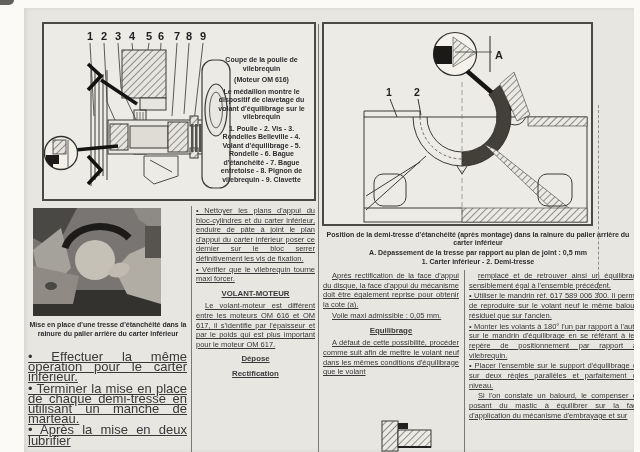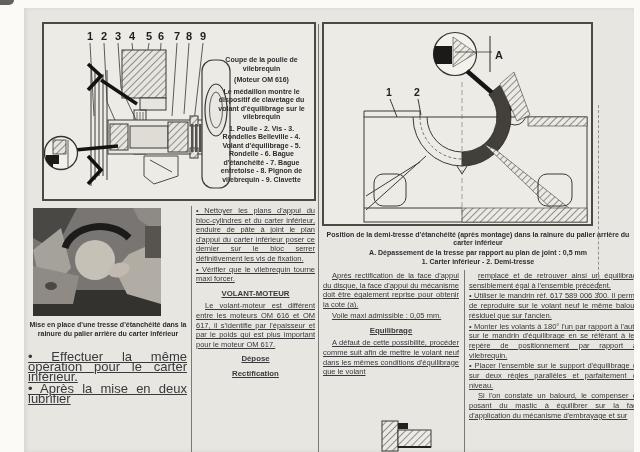--- a/index.html
+++ b/index.html
@@ -222,20 +222,21 @@
     <circle cx="62" cy="52" r="20" fill="#c6c1b7"></circle>
     <path d="M32,40 A36,28 0 0 1 96,30" stroke="#1c1b19" stroke-width="7" fill="none"></path>
     <polygon points="128,32 96,46 82,62 94,86 128,96" fill="#b2ada4"></polygon>
     <ellipse cx="86" cy="62" rx="11" ry="7" fill="#c0bab0" transform="rotate(-18 86 62)"></ellipse>
     <rect x="112" y="18" width="16" height="32" fill="#57544f"></rect>
   </svg>
   <div class="photocap">Mise en place d'une tresse d'étanchéité dans la rainure du palier arrière du carter inférieur</div>
 
   <div class="col" id="col1">
       <div class="blk bullet">• Effectuer la même opération pour le carter inférieur.</div>
+      <div class="blk bullet">• Terminer la mise en place de chaque demi-tresse en utilisant un manche de marteau.</div>
       <div class="blk bullet">• Après la mise en deux lubrifier</div>
     </div>
   <div class="vrule" id="rule-left"></div>
   <div class="col" id="col2">
       <div class="blk bullet">• Nettoyer les plans d'appui du bloc-cylindres et du carter inférieur, enduire de pâte à joint le plan d'appui du carter inférieur poser ce dernier sur le bloc serrer définitivement les vis de fixation.</div>
       <div class="blk bullet">• Vérifier que le vilebrequin tourne maxi forcer.</div>
       <div class="blk heading">VOLANT-MOTEUR</div>
       <div class="blk para">Le volant-moteur est différent entre les moteurs OM 616 et OM 617, il s'identifie par l'épaisseur et par le poids qui est plus important pour le moteur OM 617.</div>
       <div class="blk heading">Dépose</div>
       <div class="blk heading">Rectification</div>

